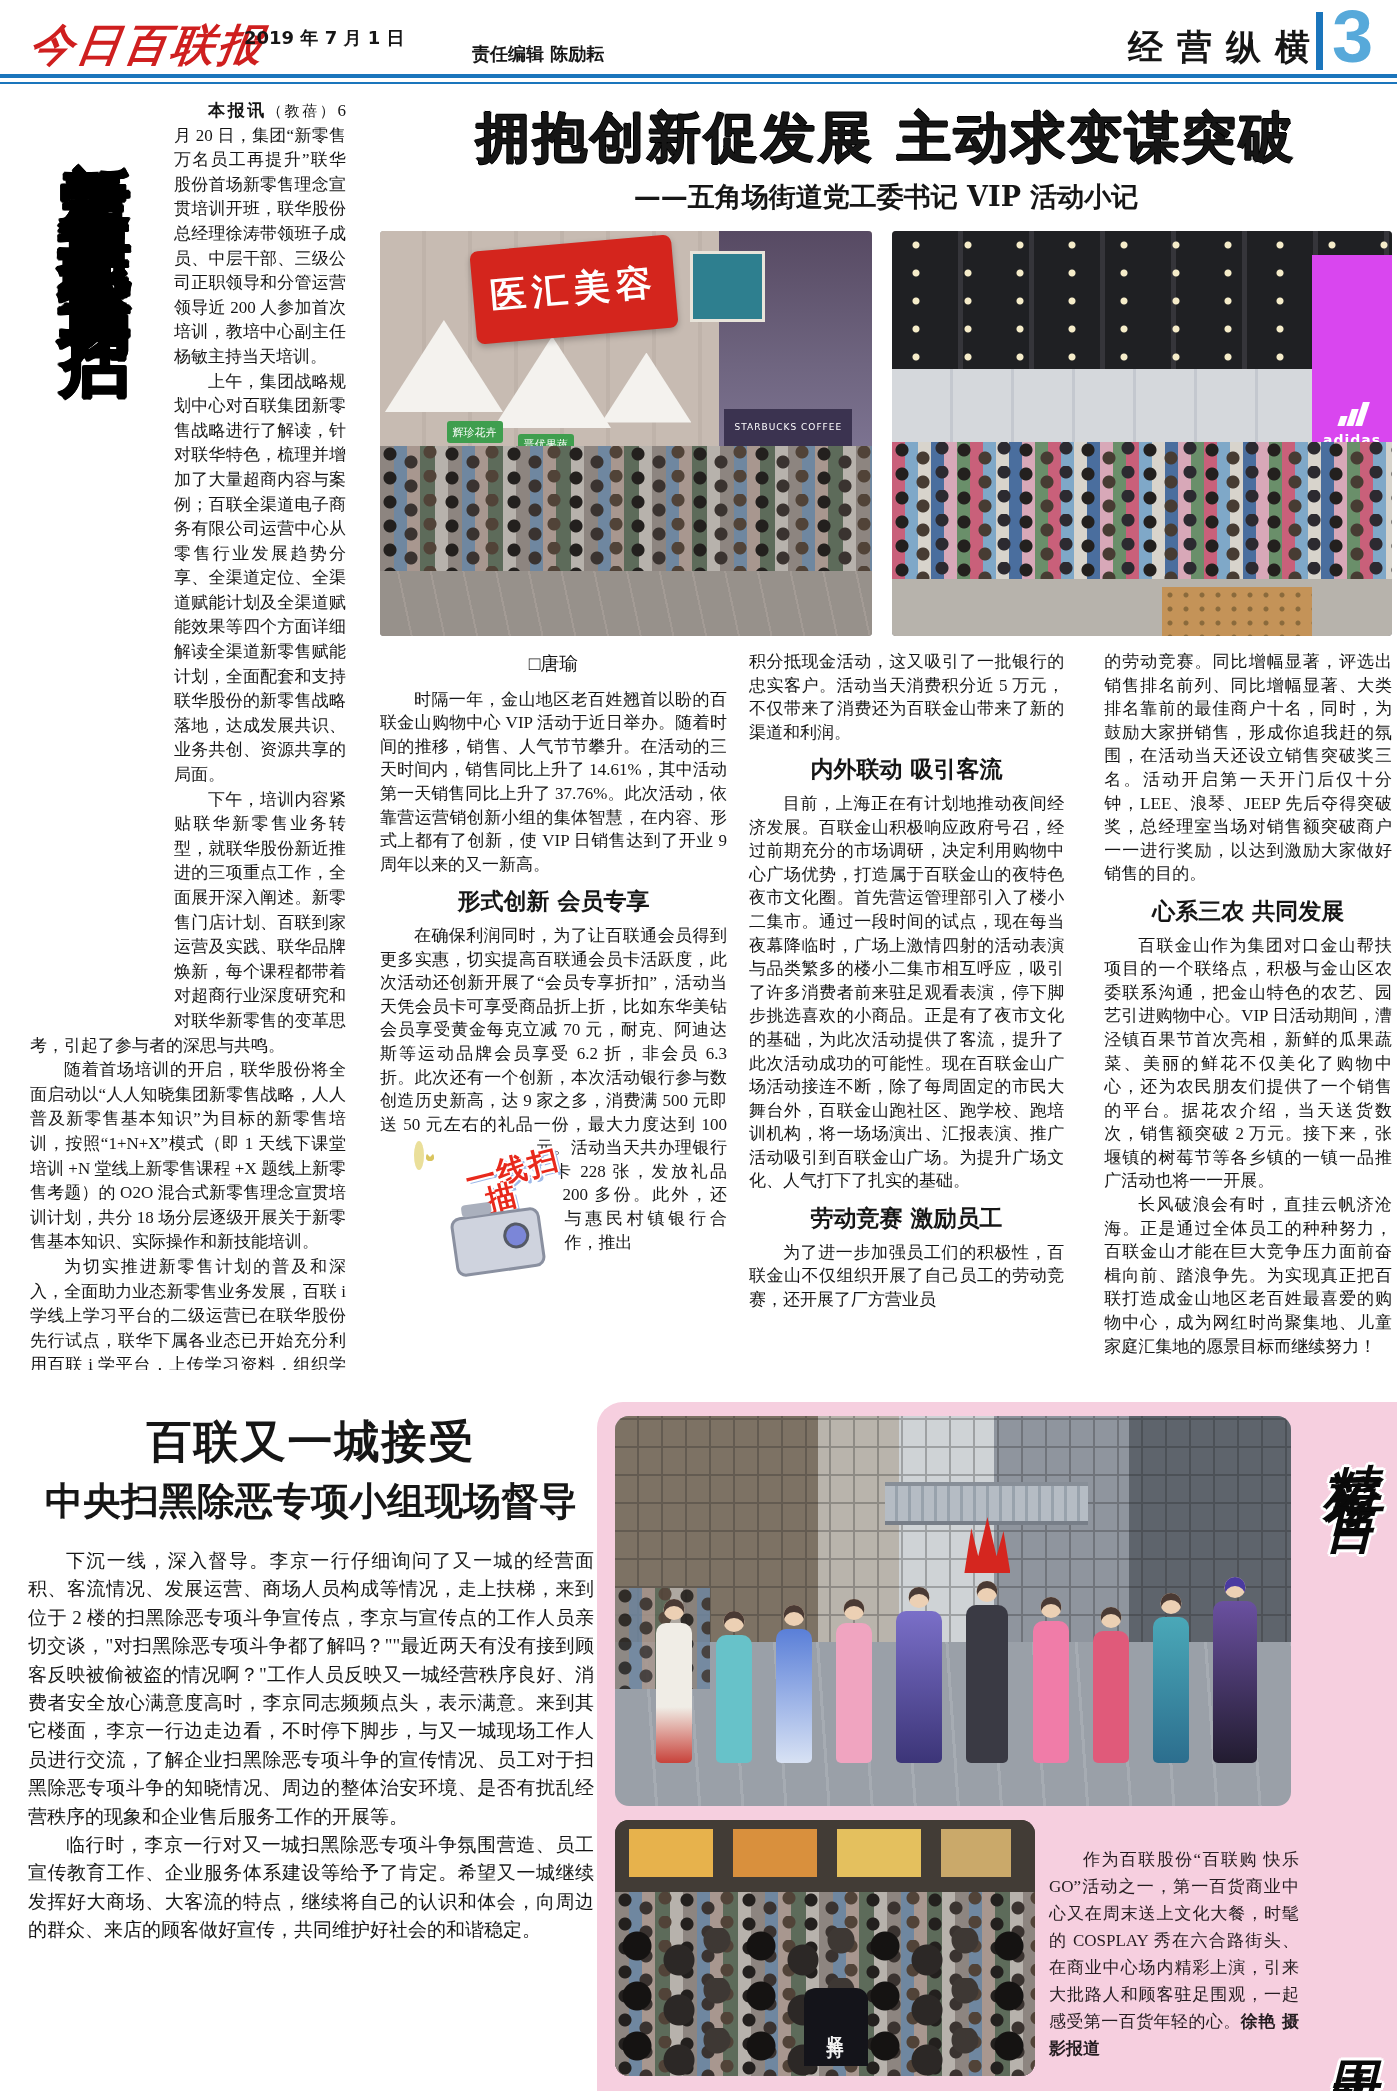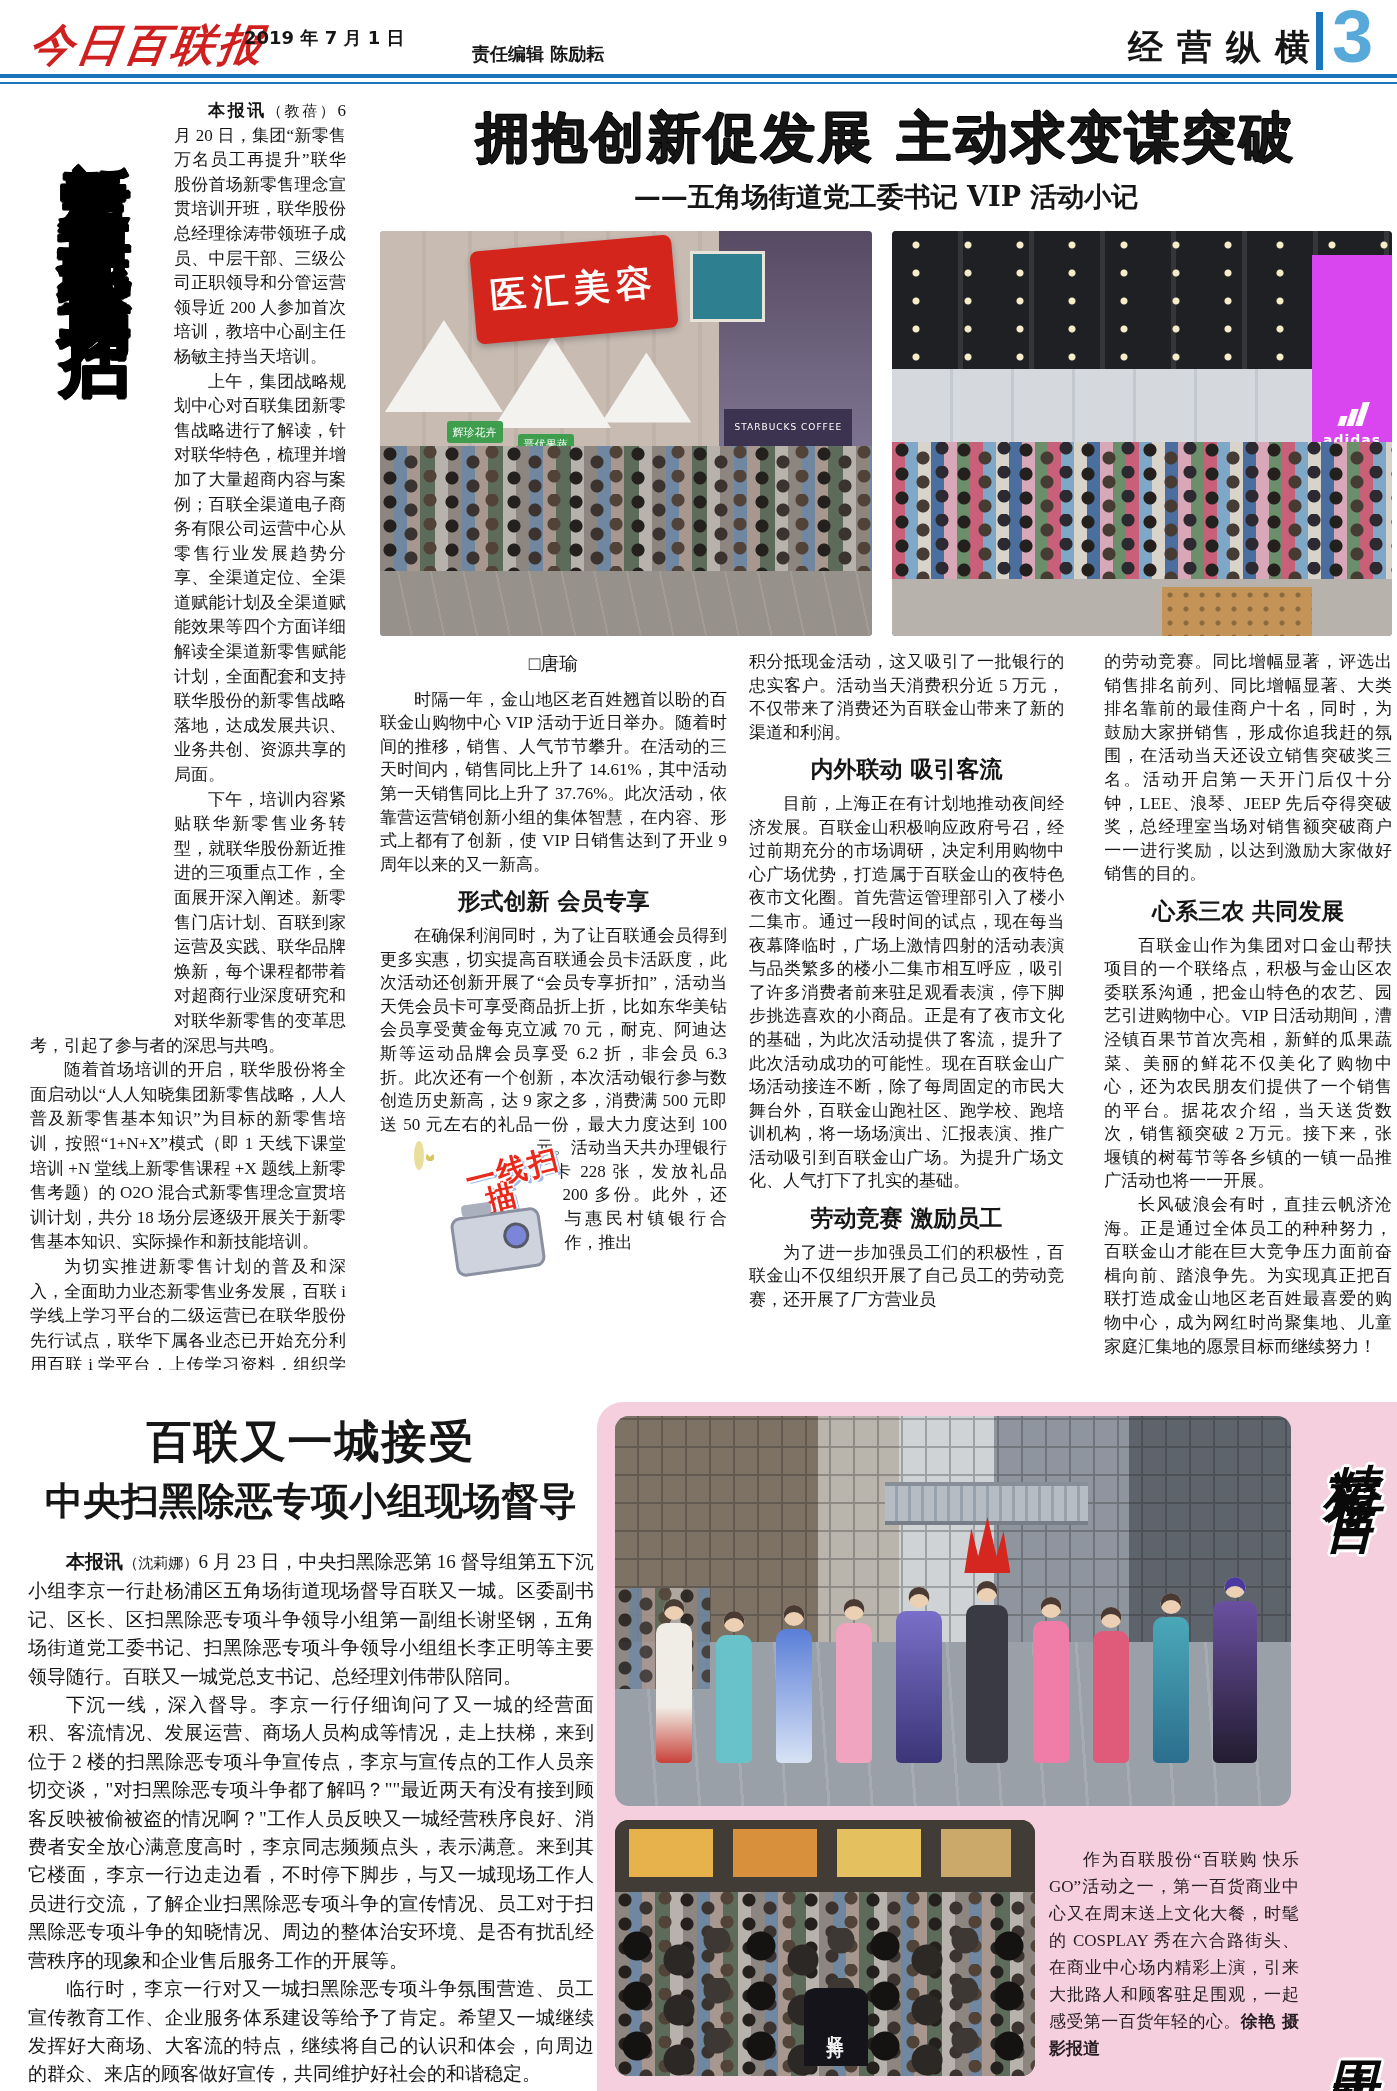--- a/index.html
+++ b/index.html
@@ -312,21 +312,20 @@
         <div class="subhead">心系三农 共同发展</div>
         <p>百联金山作为集团对口金山帮扶项目的一个联络点，积极与金山区农委联系沟通，把金山特色的农艺、园艺引进购物中心。VIP 日活动期间，漕泾镇百果节首次亮相，新鲜的瓜果蔬菜、美丽的鲜花不仅美化了购物中心，还为农民朋友们提供了一个销售的平台。据花农介绍，当天送货数次，销售额突破 2 万元。接下来，张堰镇的树莓节等各乡镇的一镇一品推广活动也将一一开展。</p>
         <p>长风破浪会有时，直挂云帆济沧海。正是通过全体员工的种种努力，百联金山才能在巨大竞争压力面前奋楫向前、踏浪争先。为实现真正把百联打造成金山地区老百姓最喜爱的购物中心，成为网红时尚聚集地、儿童家庭汇集地的愿景目标而继续努力！</p>
       </div>
     </div>
   </div>
 
   <div class="bottom-left">
     <div class="bl-h1">百联又一城接受</div>
     <div class="bl-h2">中央扫黑除恶专项小组现场督导</div>
-    <p><span class="lead">本报讯</span><span class="paren">（沈莉娜）</span><span>6 月 23 日，中央扫黑除恶第 16 督导组第五下沉小组李京一行赴杨浦区五角场街道现场督导百联又一城。区委副书记、区长、区扫黑除恶专项斗争领导小组第一副组长谢坚钢，五角场街道党工委书记、扫黑除恶专项斗争领导小组组长李正明等主要领导随行。百联又一城党总支书记、总经理刘伟带队陪同。</span></p>
     <p>下沉一线，深入督导。李京一行仔细询问了又一城的经营面积、客流情况、发展运营、商场人员构成等情况，走上扶梯，来到位于 2 楼的扫黑除恶专项斗争宣传点，李京与宣传点的工作人员亲切交谈，"对扫黑除恶专项斗争都了解吗？""最近两天有没有接到顾客反映被偷被盗的情况啊？"工作人员反映又一城经营秩序良好、消费者安全放心满意度高时，李京同志频频点头，表示满意。来到其它楼面，李京一行边走边看，不时停下脚步，与又一城现场工作人员进行交流，了解企业扫黑除恶专项斗争的宣传情况、员工对于扫黑除恶专项斗争的知晓情况、周边的整体治安环境、是否有扰乱经营秩序的现象和企业售后服务工作的开展等。</p>
     <p>临行时，李京一行对又一城扫黑除恶专项斗争氛围营造、员工宣传教育工作、企业服务体系建设等给予了肯定。希望又一城继续发挥好大商场、大客流的特点，继续将自己的认识和体会，向周边的群众、来店的顾客做好宣传，共同维护好社会的和谐稳定。</p>
   </div>
 
   <div class="pink-panel">
     <div class="photo-cos">
       <div class="pc-build"></div>
       <div class="pc-grid"></div>
       <div class="pc-bridge"></div>
       <div class="pc-street"></div>

